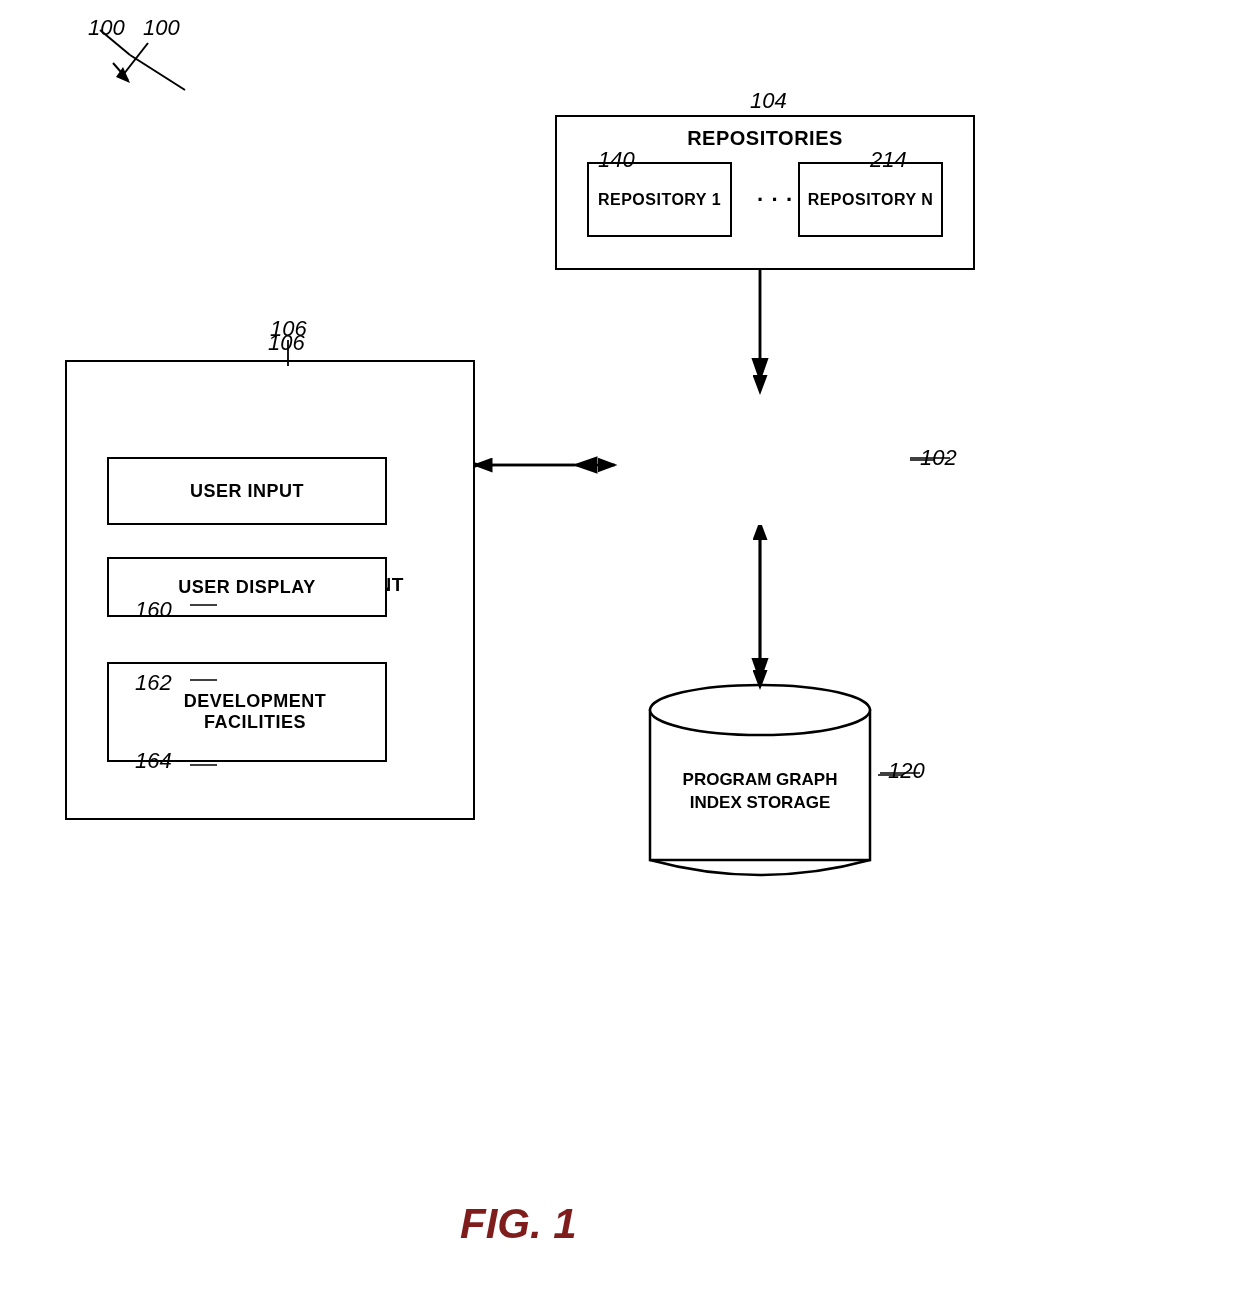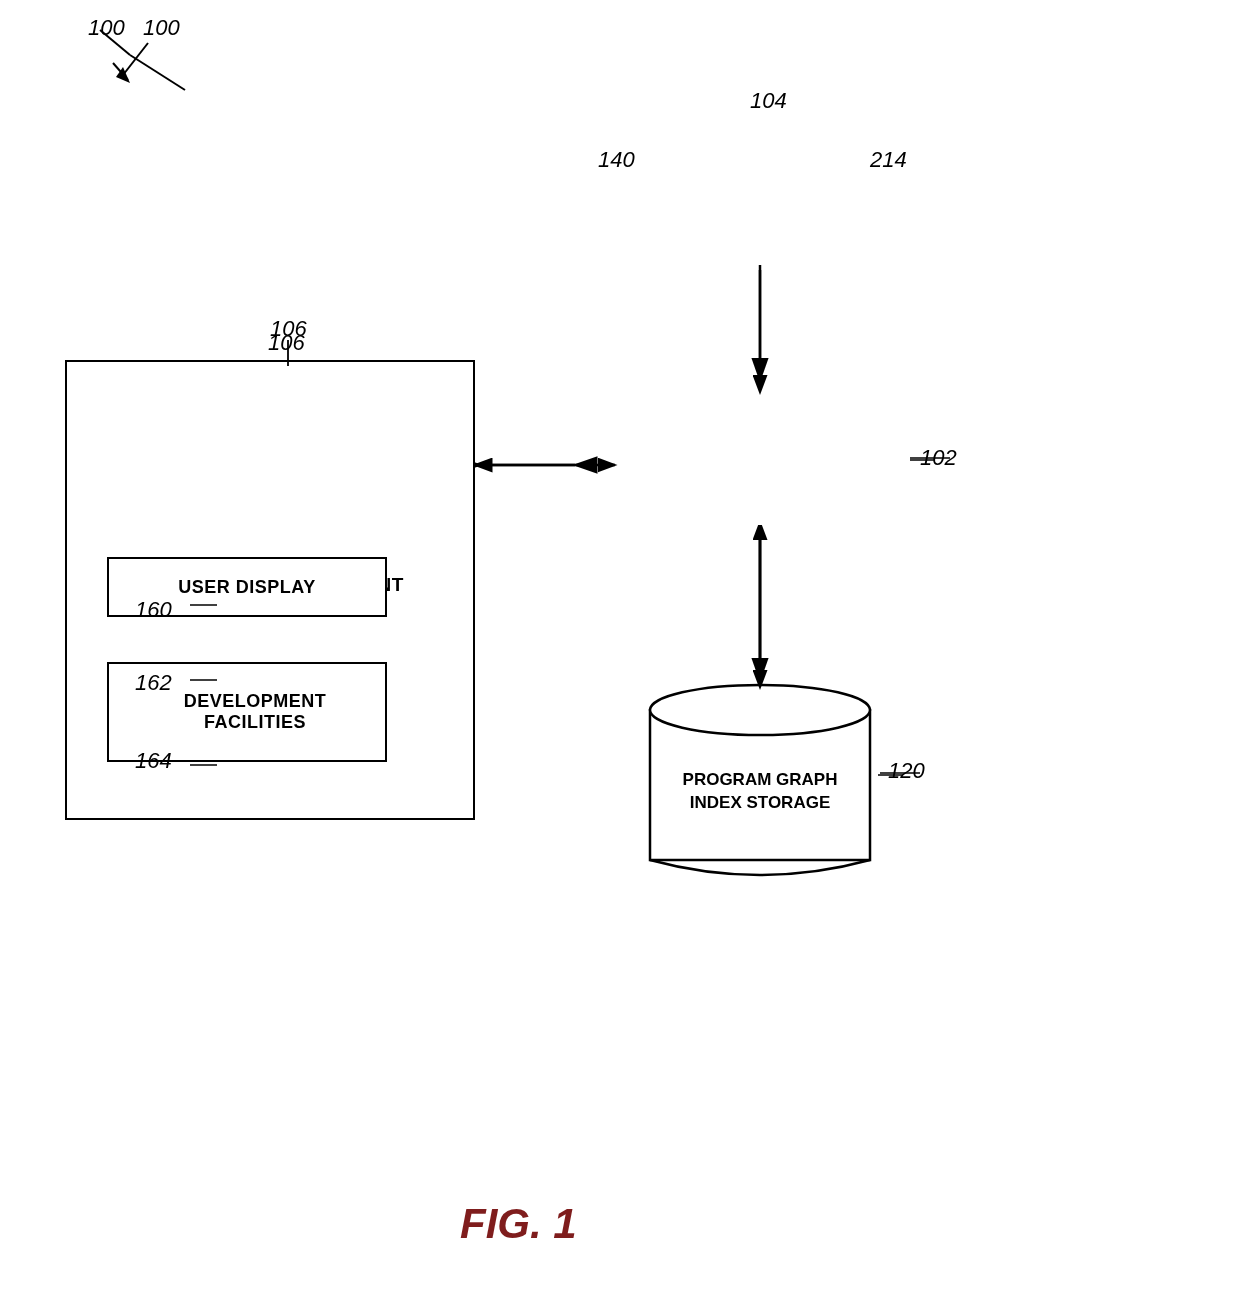--- a/index.html
+++ b/index.html
@@ -97,36 +97,52 @@
 
     <line x1="185" y1="605" x2="210" y2="618" stroke="#000" stroke-width="1.5"></line>
 
     <line x1="185" y1="680" x2="210" y2="693" stroke="#000" stroke-width="1.5"></line>
 
     <line x1="185" y1="760" x2="210" y2="775" stroke="#000" stroke-width="1.5"></line>
   </svg>
 
   <div class="ref-label" style="left:88px; top:15px;">100</div>
 
+  <div class="box" style="left:555px; top:115px; width:420px; height:155px; font-size:20px;">
+    <span style="position:absolute; top:10px; left:50%; transform:translateX(-50%); font-size:20px; font-weight:bold;">REPOSITORIES</span>
+
+    <div class="box-inner" style="left:30px; top:45px; width:145px; height:75px; font-size:16px;">
+      <span>REPOSITORY 1</span>
+    </div>
+
+    <span style="position:absolute; left:200px; top:70px; font-size:22px; font-weight:bold;">· · ·</span>
+
+    <div class="box-inner" style="right:30px; top:45px; width:145px; height:75px; font-size:16px;">
+      <span>REPOSITORY N</span>
+    </div>
+  </div>
 
   <div class="ref-label" style="left:750px; top:88px;">104</div>
 
   <div class="ref-label" style="left:598px; top:147px;">140</div>
 
   <div class="ref-label" style="left:870px; top:147px;">214</div>
 
 
   <div class="ref-label" style="left:920px; top:445px;">102</div>
   <svg style="position:absolute; top:450px; left:910px; width:30px; height:20px; pointer-events:none;">
     <line x1="0" y1="10" x2="25" y2="10" stroke="#000" stroke-width="1.5"></line>
   </svg>
 
   <div class="box" style="left:65px; top:360px; width:410px; height:460px; font-size:19px; align-items:flex-start; padding-top:15px; flex-direction:column; gap:0;">
     <span style="text-align:center; width:100%; font-size:19px; font-weight:bold; line-height:1.3; padding:0 10px;">SOFTWARE DEVELOPMENT<br>ENVIRONMENT</span>
 
+    <div class="box-inner" style="position:absolute; left:40px; top:95px; width:280px; height:68px; font-size:18px;">
+      <span>USER INPUT</span>
+    </div>
 
     <div class="box-inner" style="position:absolute; left:40px; top:195px; width:280px; height:60px; font-size:18px;">
       <span>USER DISPLAY</span>
     </div>
 
     <div class="box-inner" style="position:absolute; left:40px; top:300px; width:280px; height:100px; font-size:18px; white-space:pre-line; text-align:center;padding-left:16px;">
       <span>DEVELOPMENT<br>FACILITIES</span>
     </div>
   </div>
 

